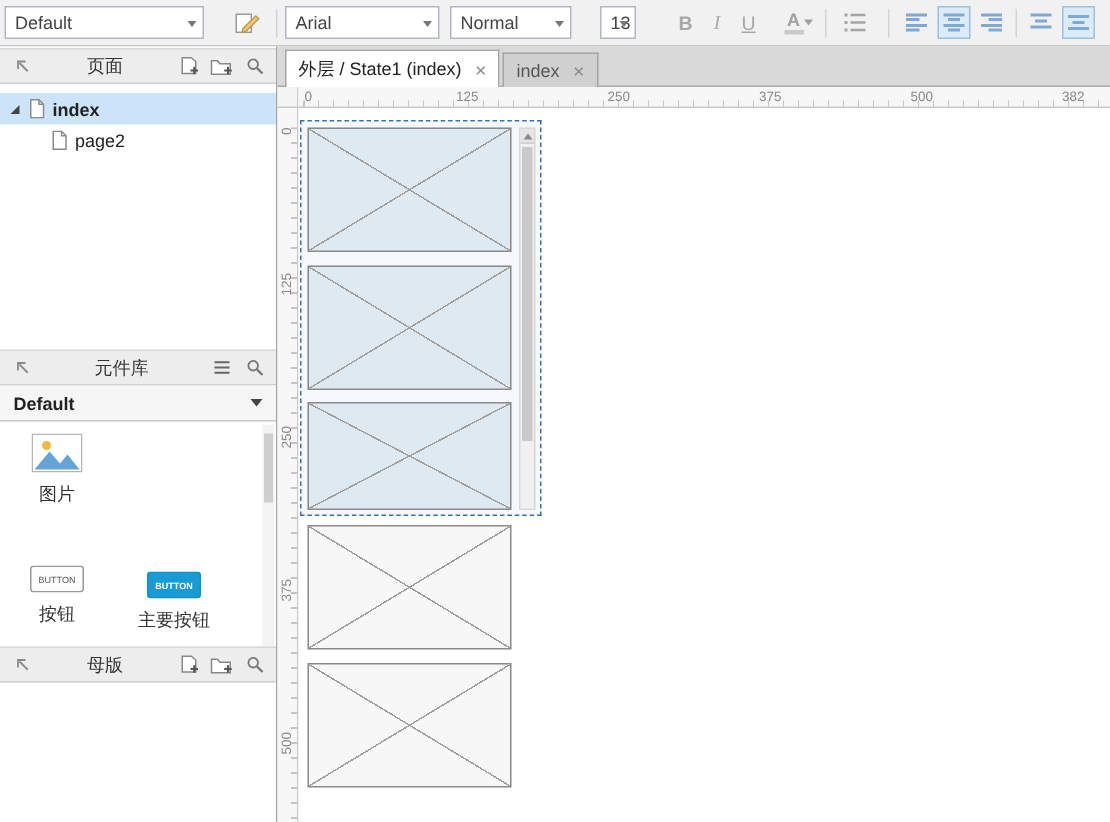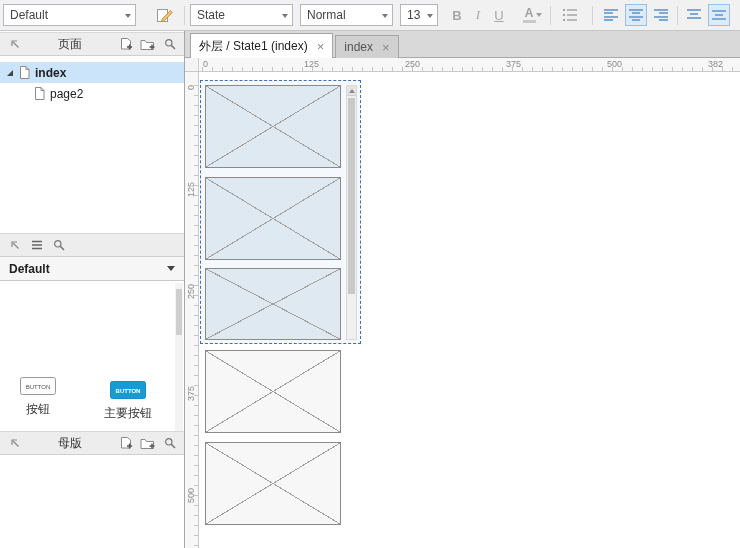--- a/index.html
+++ b/index.html
@@ -91,28 +91,28 @@
     </div>
     <button class="iconbtn" style="left:152px;width:26px">
       <svg width="18" height="16" viewBox="0 0 18 16">
           <rect x="1.5" y="2.5" width="10" height="12" fill="#fff" stroke="#9a9a9a"></rect>
           <path d="M6 12 14.5 3.5l2 2L8 14l-2.6.6z" fill="#f0c36d" stroke="#b98f3e" stroke-width=".8"></path>
         </svg>
     </button>
     <div class="vsep" style="left:184px"></div>
 
     <div class="combo" style="left:190px;width:103px">
-      <span>State</span>
-      <i class="caret"></i>
-    </div>
-    <div class="combo" style="left:300px;width:93px">
+      <span>Arial</span>
+      <i class="caret"></i>
+    </div>
+    <div class="combo" style="left:300px;width:81px">
       <span>Normal</span>
       <i class="caret"></i>
     </div>
-    <div class="combo" style="left:400px;width:38px">
+    <div class="combo" style="left:400px;width:24px">
       <span>13</span>
       <i class="caret"></i>
     </div>
 
     <button class="tbtn b" style="left:447px">B</button>
     <button class="tbtn i" style="left:468px">I</button>
     <button class="tbtn u" style="left:489px">U</button>
 
     <button class="colorbtn" style="left:516px">
       <span>A</span>
@@ -230,48 +230,59 @@
       </div>
     </div>
 
     <div class="phead" style="top:202px">
       <button class="hicon">
         <svg width="10" height="10" viewBox="0 0 10 10">
             <path d="M8.5 8.5 3 3" stroke="#8a8a8a" stroke-width="1.2"></path>
             <path d="M2 7V2h5" fill="none" stroke="#8a8a8a" stroke-width="1.2"></path>
           </svg>
       </button>
+      <span class="ptitle">元件库</span>
       <button class="hicon">
         <svg width="12" height="10" viewBox="0 0 12 10">
             <path d="M1 1.5h10M1 5h10M1 8.5h10" stroke="#666" stroke-width="1.4"></path>
           </svg>
       </button>
       <button class="hicon">
         <svg width="12" height="12" viewBox="0 0 12 12">
             <circle cx="4.8" cy="4.8" r="3.2" fill="none" stroke="#777" stroke-width="1.2"></circle>
             <path d="M7.4 7.4 11 11" stroke="#777" stroke-width="1.5"></path>
           </svg>
       </button>
     </div>
 
     <div class="libcombo">
       <span>Default</span>
       <i class="caret"></i>
     </div>
 
+    <div class="wcell" style="left:2px;top:252px">
+      <div class="wicon">
+        <svg width="34" height="26" viewBox="0 0 34 26">
+            <rect x=".5" y=".5" width="33" height="25" fill="#fff" stroke="#b5b5b5"></rect>
+            <circle cx="10" cy="8" r="3" fill="#f6b83c"></circle>
+            <path d="M2 24 12 12l7 8 5-6 8 10z" fill="#66a3d9"></path>
+          </svg>
+      </div>
+      <div class="wlabel">图片</div>
+    </div>
     <div class="wcell" style="left:2px;top:332px">
       <div class="wicon">
         <svg width="36" height="18" viewBox="0 0 36 18">
             <rect x=".5" y=".5" width="35" height="17" rx="2" fill="#fdfdfd" stroke="#999"></rect>
             <text x="18" y="11.5" font-size="6" text-anchor="middle" fill="#555">BUTTON</text>
           </svg>
       </div>
       <div class="wlabel">按钮</div>
     </div>
-    <div class="wcell" style="left:92px;top:336px">
+    <div class="wcell" style="left:80px;top:336px">
       <div class="wicon">
         <svg width="36" height="18" viewBox="0 0 36 18">
             <rect x=".5" y=".5" width="35" height="17" rx="2" fill="#169bd5" stroke="#128ec4"></rect>
             <text x="18" y="11.5" font-size="6" text-anchor="middle" fill="#fff" font-weight="bold">BUTTON</text>
           </svg>
       </div>
       <div class="wlabel">主要按钮</div>
     </div>
 
     <div class="wscroll">

